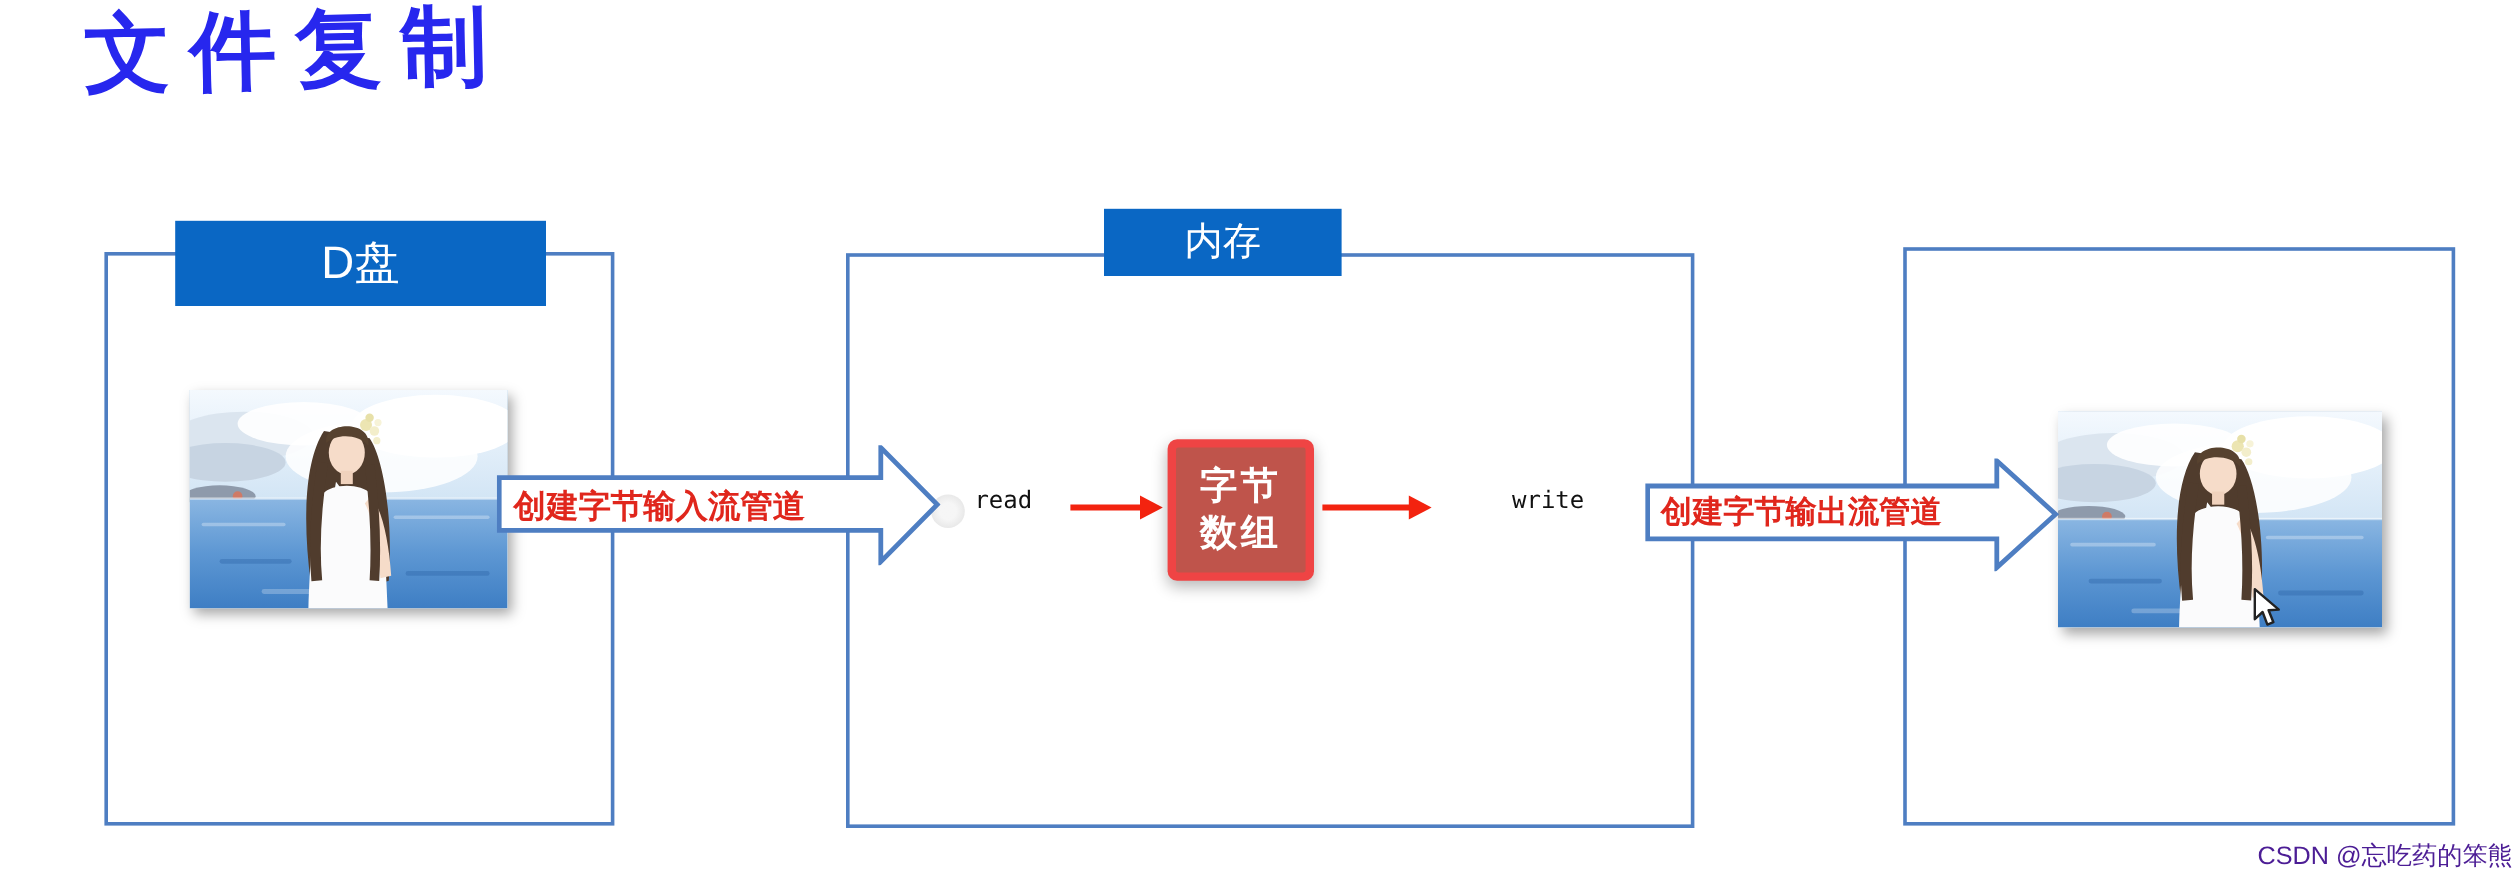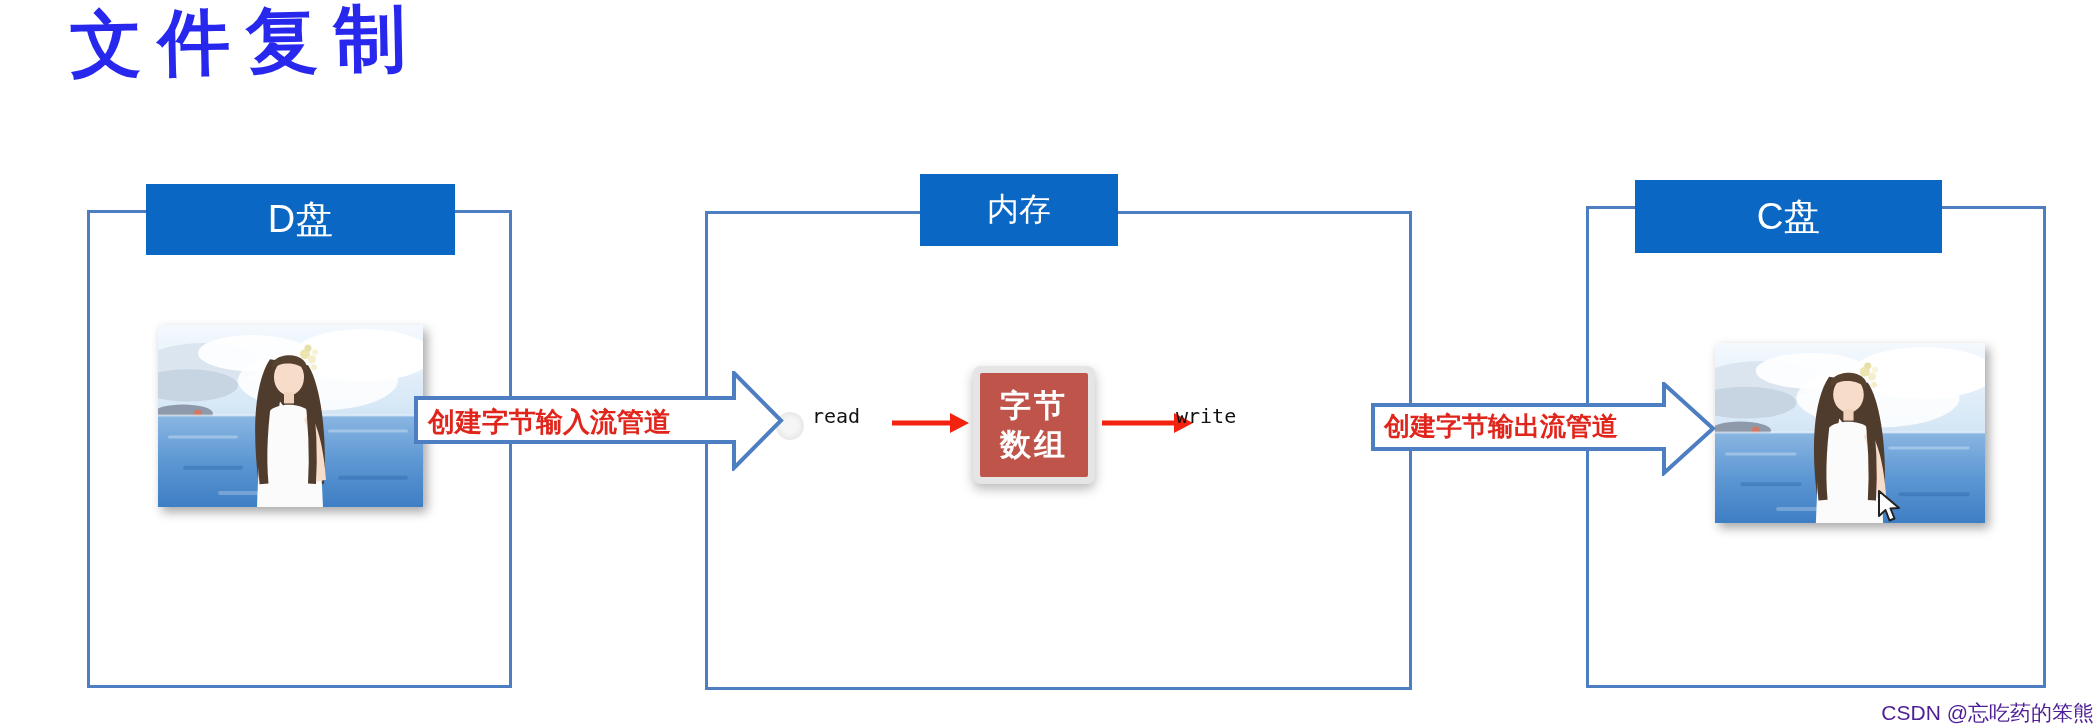--- a/index.html
+++ b/index.html
@@ -20,21 +20,21 @@
   }
   .box-d{left:87px;top:210px;width:425px;height:478px;}
   .box-mem{left:705px;top:211px;width:707px;height:479px;}
   .box-c{left:1586px;top:206px;width:460px;height:482px;}
   
   .group-header{
     position:absolute;background:#0a67c4;color:#fff;display:flex;
     align-items:center;justify-content:center;z-index:3;
   }
   .hdr-d{left:131px;top:184px;width:309px;height:71px;font-size:38px;margin-left:15px;}
-  .hdr-mem{left:920px;top:174px;width:198px;height:72px;font-size:32px;}
+  .hdr-mem{left:920px;top:174px;width:198px;height:56px;font-size:32px;}
   .hdr-c{left:1635px;top:180px;width:307px;height:73px;font-size:37px;}
   
   .photo{
     position:absolute;box-shadow:4px 5px 10px rgba(0,0,0,0.35);
     background:#cfe4f5;overflow:hidden;z-index:2;
   }
   .photo-d{left:158px;top:325px;width:265px;height:182px;}
   .photo-c{left:1715px;top:343px;width:270px;height:180px;}
   .photo svg{display:block;width:100%;height:100%;}
   
@@ -44,27 +44,27 @@
     text-align:left;font-family:"DejaVu Sans",sans-serif;
   }
   .lbl-in{left:428px;top:404px;width:292px;font-size:27px;}
   .lbl-out{left:1384px;top:409px;width:270px;font-size:26px;}
   
   .flow-text{
     position:absolute;z-index:4;color:#111;
     font-family:"DejaVu Sans Mono","Liberation Mono",monospace;font-size:20px;
   }
   .read-pos{left:812px;top:404px;}
-  .write-pos{left:1176px;top:404px;}
+  .write-pos{left:1260px;top:404px;}
   .flow-arrow{position:absolute;z-index:4;}
   .arrow-a{left:891px;top:410px;}
   .arrow-b{left:1101px;top:410px;}
   .byte-box{
     position:absolute;left:973px;top:366px;width:122px;height:118px;
-    background:#e5e5e5;border-radius:8px;z-index:4;
+    background:#ef4444;border-radius:8px;z-index:4;
     box-shadow:0 5px 12px rgba(0,0,0,0.28);
   }
   .byte-box-inner{
     position:absolute;left:7px;top:7px;right:7px;bottom:7px;
     background:#bf544b;border-radius:2px;display:flex;align-items:center;justify-content:center;
   }
   .byte-box-label{
     color:#fff;font-weight:bold;font-size:31px;line-height:39px;
     letter-spacing:3px;text-align:center;white-space:pre-line;
     font-family:"DejaVu Sans",sans-serif;
@@ -172,23 +172,20 @@
   </svg>
 
   <div class="flow-text write-pos">write</div>
 
   <svg class="block-arrow" style="left:1371px;top:382px" width="345" height="94" viewBox="0 0 345 94">
     <polygon points="2,23 293,23 293,2 342,46.5 293,91 293,67 2,67" fill="#ffffff" stroke="#4e7ec2" stroke-width="4" stroke-linejoin="miter"></polygon>
   </svg>
   <div class="block-arrow-label lbl-out">创建字节输出流管道</div>
 
   <div class="group-box box-c"></div>
-  <div class="group-header hdr-c">
-    <span>C盘</span>
-  </div>
   <div class="photo photo-c">
     <svg viewBox="0 0 265 181" preserveAspectRatio="none">
       <rect x="0" y="0" width="265" height="100" fill="url(#skyGrad)"></rect>
       <ellipse cx="45" cy="38" rx="58" ry="20" fill="#dbe5ef"></ellipse>
       <ellipse cx="30" cy="60" rx="50" ry="16" fill="#c7d4e2"></ellipse>
       <ellipse cx="95" cy="28" rx="55" ry="18" fill="#ffffff" opacity="0.9"></ellipse>
       <ellipse cx="205" cy="30" rx="70" ry="26" fill="#ffffff"></ellipse>
       <ellipse cx="160" cy="55" rx="80" ry="30" fill="#ffffff" opacity="0.85"></ellipse>
       <ellipse cx="25" cy="88" rx="30" ry="9" fill="#8e9aab"></ellipse>
       <circle cx="40" cy="88" r="4" fill="#cf7a66"></circle>

